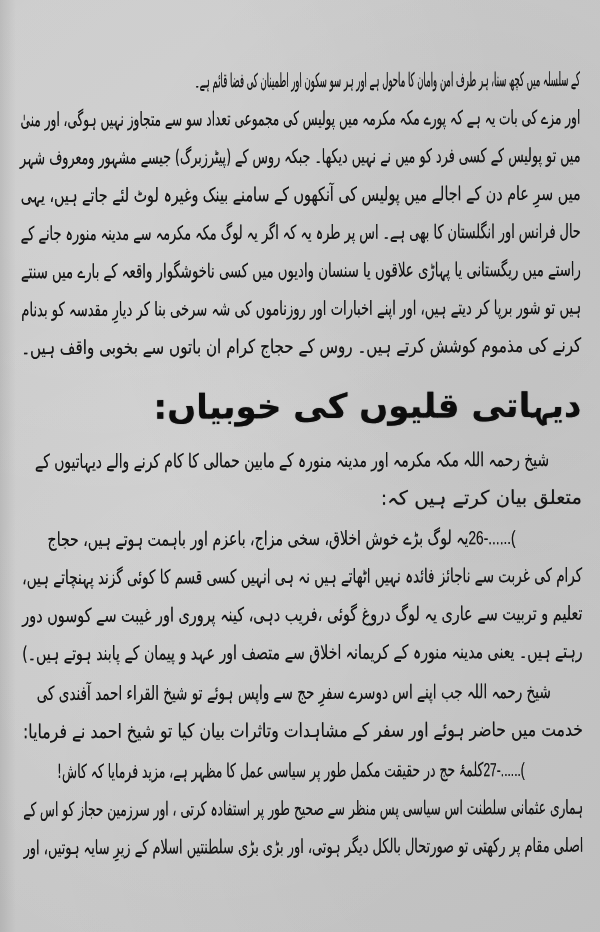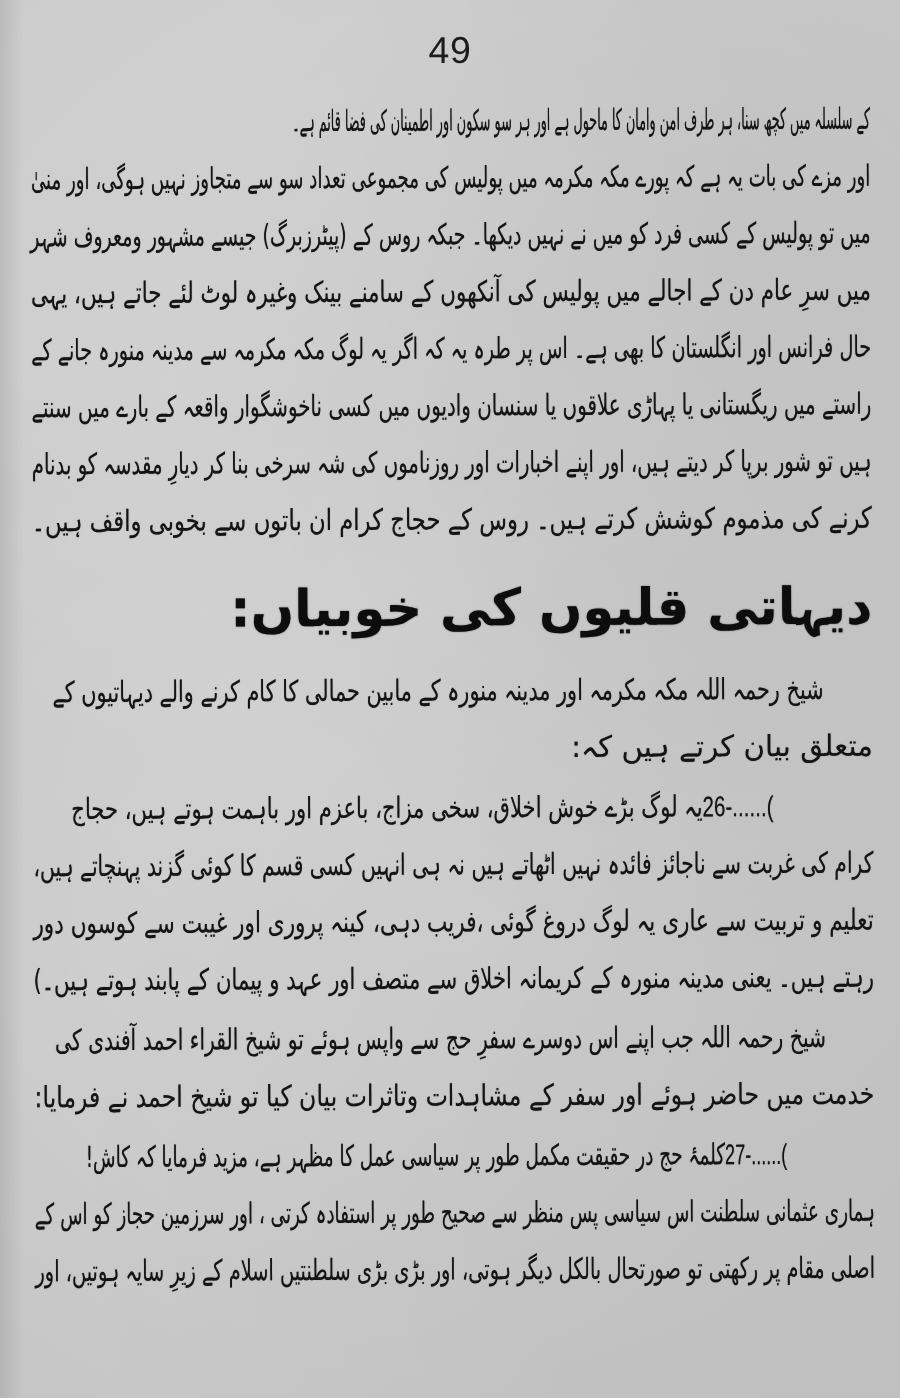--- a/index.html
+++ b/index.html
@@ -121,21 +121,20 @@
   }
 
   
   .skew { transform: rotate(-0.25deg); transform-origin: 50% 0; }
 </style>
 </head>
 <body>
 
 <div class="page">
 
-  <div class="folio">49</div>
 
   <div class="column skew">
 
     <div class="para">
       <span class="line tail-far" style="display: block; transform: scaleX(0.4363); transform-origin: right center;">کے سلسلہ میں کچھ سنا، ہر طرف امن وامان کا  ماحول ہے اور ہر سو سکون اور اطمینان کی فضا قائم ہے۔</span>
       <span class="line" style="display: block; transform: scaleX(0.6208); transform-origin: right center;">اور مزے کی بات یہ ہے کہ پورے مکہ مکرمہ میں پولیس کی مجموعی تعداد سو سے متجاوز نہیں ہوگی، اور منیٰ</span>
       <span class="line" style="display: block; transform: scaleX(0.6497); transform-origin: right center;">میں تو پولیس کے کسی فرد کو میں نے نہیں دیکھا۔ جبکہ روس کے (پیٹرزبرگ) جیسے مشہور ومعروف شہر</span>
       <span class="line" style="display: block; transform: scaleX(0.732); transform-origin: right center;">میں سرِ عام دن کے اجالے میں پولیس کی آنکھوں کے سامنے بینک وغیرہ لوٹ لئے جاتے ہیں، یہی</span>
       <span class="line" style="display: block; transform: scaleX(0.658); transform-origin: right center;">حال فرانس اور انگلستان کا بھی ہے۔  اس پر طرہ یہ کہ اگر یہ لوگ مکہ مکرمہ سے مدینہ منورہ جانے کے</span>
       <span class="line" style="display: block; transform: scaleX(0.6796); transform-origin: right center;">راستے میں ریگستانی یا پہاڑی علاقوں یا سنسان وادیوں میں کسی ناخوشگوار واقعہ کے بارے میں سنتے</span>

